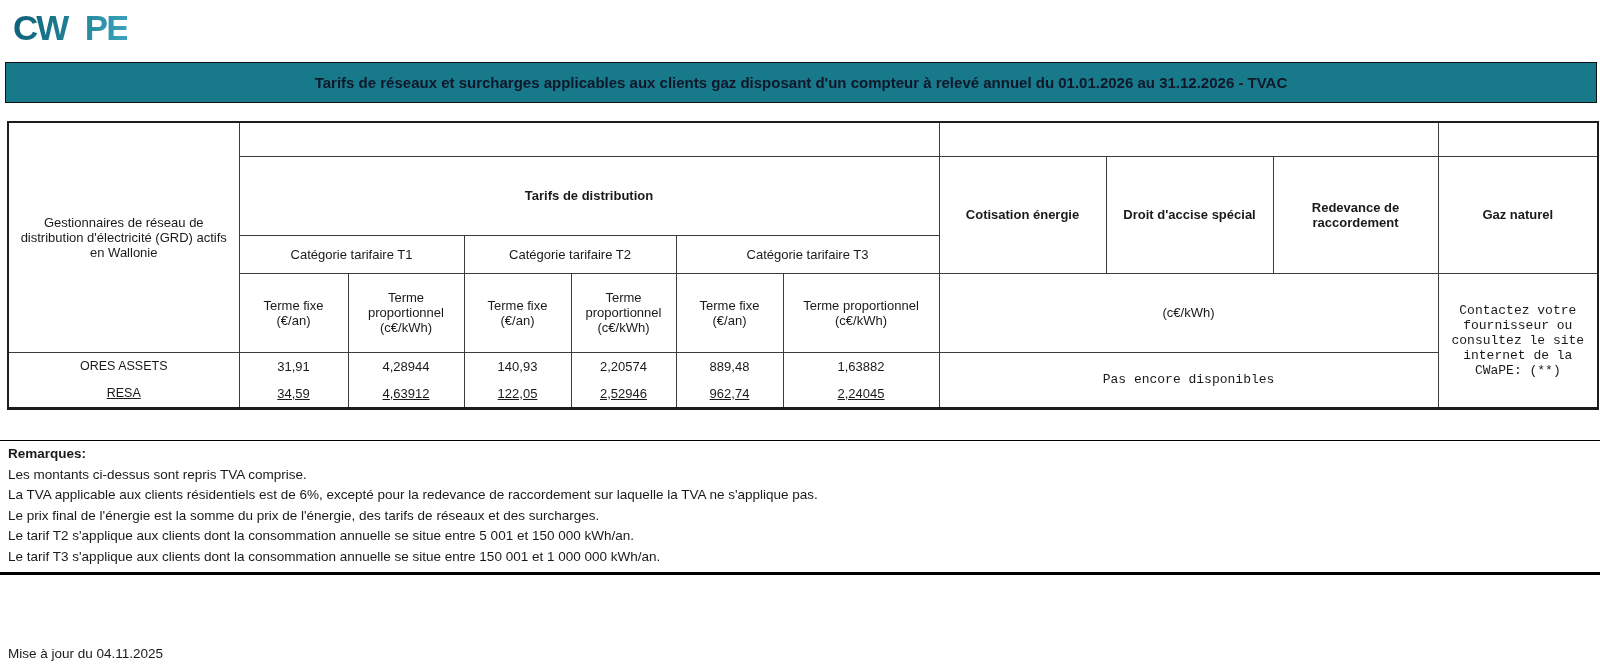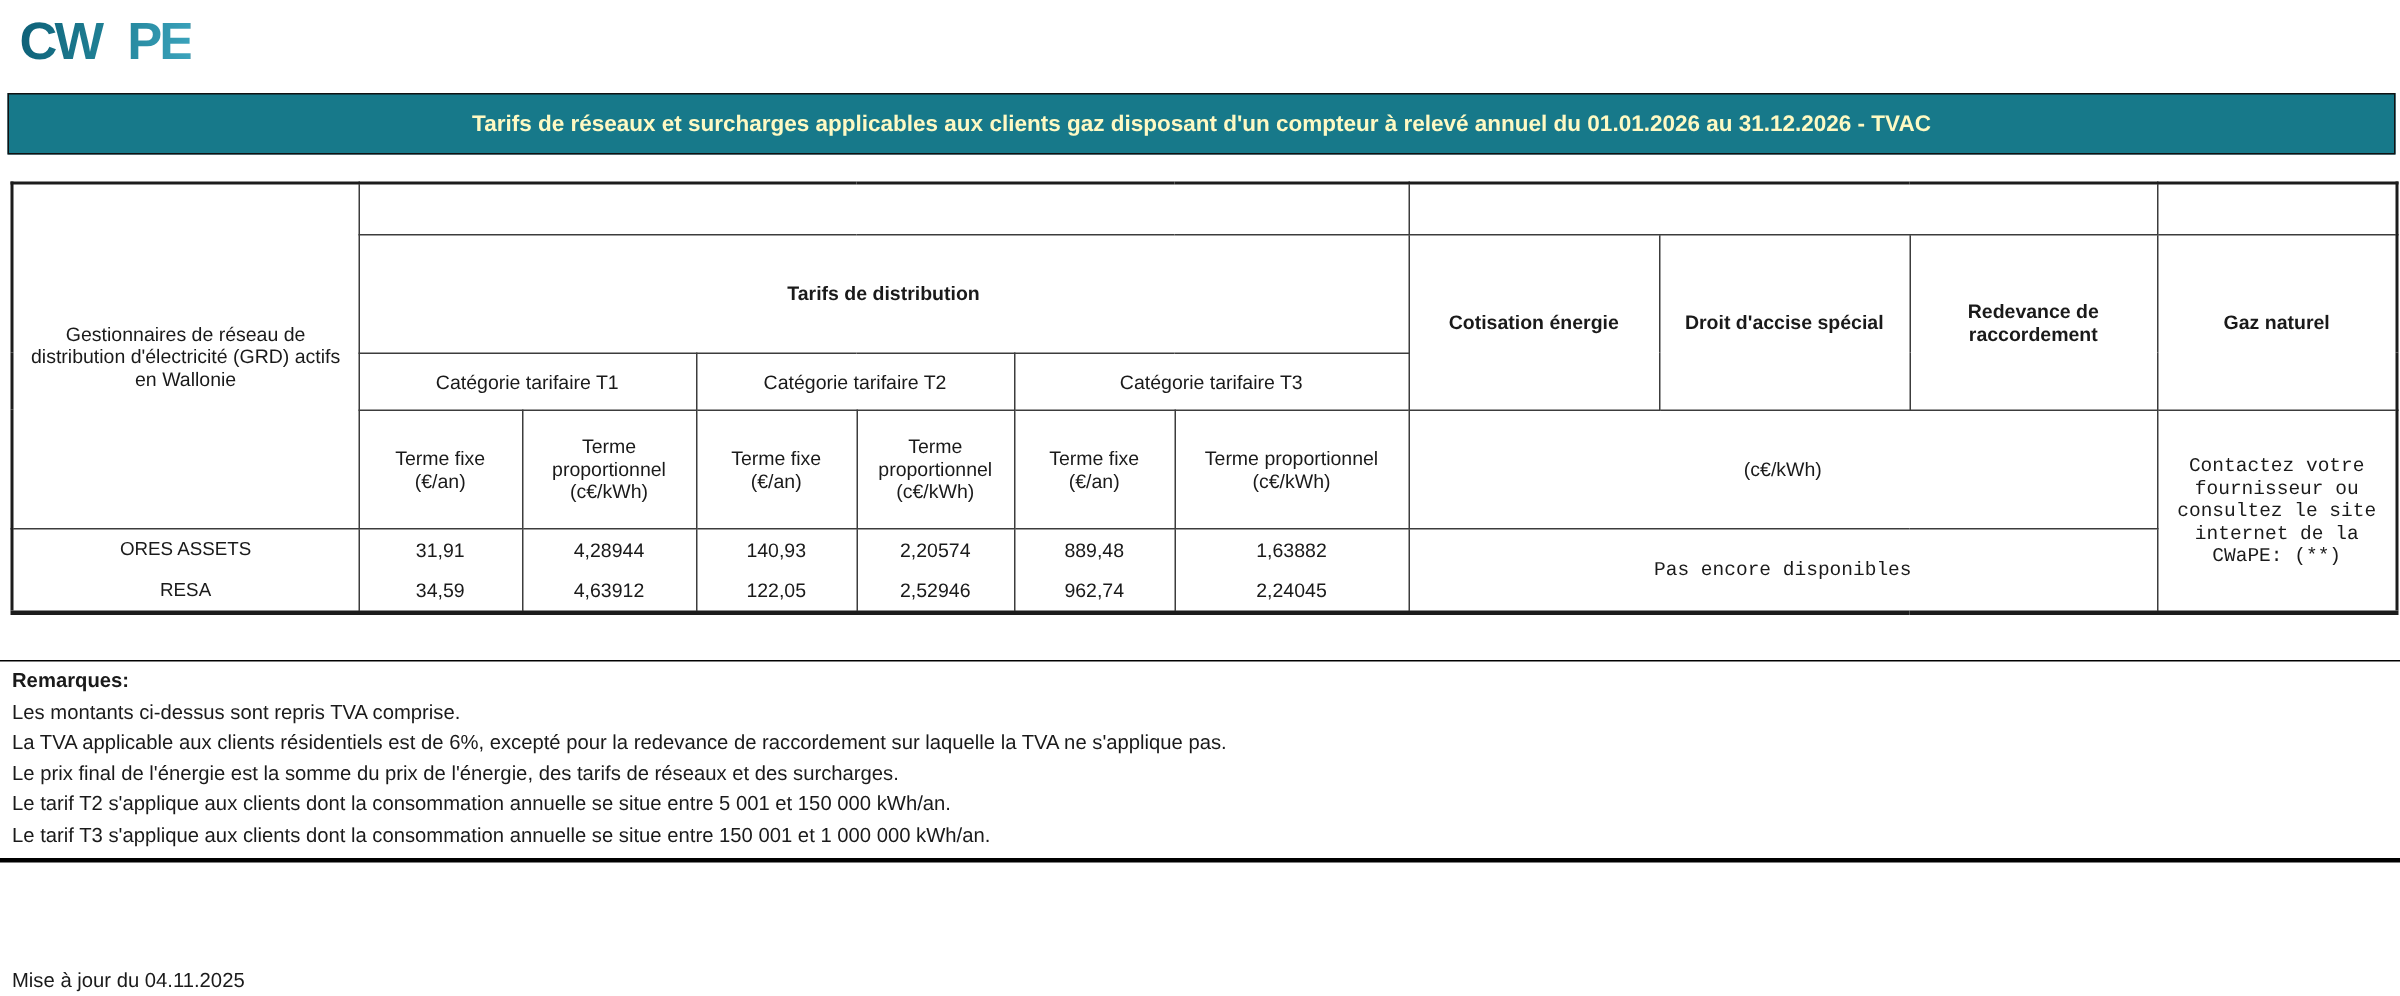--- a/index.html
+++ b/index.html
@@ -28,21 +28,21 @@
     width: 10px; height: 8px; border-radius: 50%;
     background: #f08a1d; z-index: -1;
   }
 
   
   .banner {
     position: absolute; left: 5px; top: 62px; width: 1592px; height: 41px;
     background: #17798a; border: 1px solid #111;
     display: flex; align-items: center; justify-content: center;
   }
-  .banner-title { color: #fef9c3; font-weight: 700; font-size: 15px; }
+  .banner-title { color: #0f172a; font-weight: 700; font-size: 15px; }
 
   
   table.tariff {
     position: absolute; left: 7px; top: 121px;
     border-collapse: collapse; table-layout: fixed;
     width: 1590px;
     font-size: 13px;
   }
   table.tariff td {
     border: 1px solid #3c3c3c;
@@ -61,21 +61,21 @@
   td.blue   { background: #57c8e8; }
   td.blue.bold { font-weight: 700; }
   td.beige  { background: #eee4c9; margin-left: 40px; }
   td.grd    { background: #fff; font-size: 13px; padding: 2px 10px; }
   td.name   { text-align: left; padding-left: 4px; font-size: 12.5px; }
   td.commodite-sep { border-left: 2px solid #1c1c1c; }
   td.note   { font-size: 13px; font-family: Liberation Mono, monospace; }
   .preline  { white-space: pre-line; }
 
   tr.r-data1 td.nb { border-bottom: none; }
-  tr.r-data2 td.nb { border-top: none; }
+  tr.r-data2 td.nb { border-top: none; text-decoration: underline; }
   table.tariff { border-bottom-width: 3px; }
 
   
   .remarks {
     position: absolute; left: 0; top: 440px; width: 1600px;
     border-top: 1px solid #000; border-bottom: 3px solid #000;
     padding: 3px 8px 4px 8px;
     font-size: 13.5px; line-height: 20.6px;
   }
   .remarks .rm-title { font-weight: 700; }

